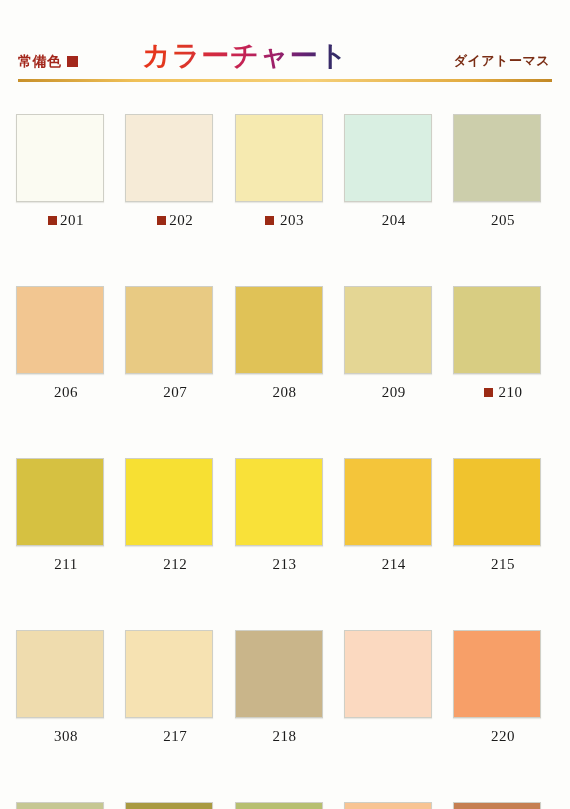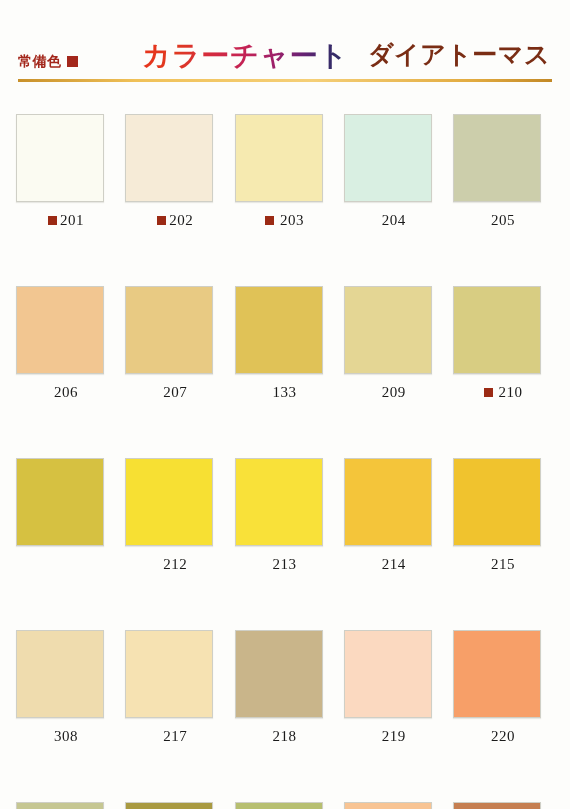--- a/index.html
+++ b/index.html
@@ -81,21 +81,21 @@
     background-clip: text;
     color: transparent;
     -webkit-text-fill-color: transparent;
   }
 
   #brand-title {
     position: absolute;
     right: 2px;
     bottom: 11px;
     font-family: "DejaVu Sans", "Liberation Sans", sans-serif;
-    font-size: 25px;
+    font-size: 13px;
     font-weight: 600;
     letter-spacing: 0.5px;
     line-height: 1;
     color: #7a2d14;
     white-space: nowrap;
   }
 
   #header-rule {
     position: absolute;
     left: 18px;
@@ -218,40 +218,43 @@
         </div>
         <div class="swatch-cell">
           <div class="swatch-chip" style="background: rgb(232, 202, 131);"></div>
           <div class="swatch-caption">
             <span class="swatch-code">207</span>
           </div>
         </div>
         <div class="swatch-cell">
           <div class="swatch-chip" style="background: rgb(224, 194, 87);"></div>
           <div class="swatch-caption">
-            <span class="swatch-code">133</span>
+            <span class="swatch-code">208</span>
           </div>
         </div>
         <div class="swatch-cell">
           <div class="swatch-chip" style="background: rgb(228, 214, 148);"></div>
           <div class="swatch-caption">
             <span class="swatch-code">209</span>
           </div>
         </div>
         <div class="swatch-cell">
           <div class="swatch-chip" style="background: rgb(216, 205, 130);"></div>
           <div class="swatch-caption has-gap">
             <span class="swatch-marker" style="background: rgb(155, 42, 20);"></span>
             <span class="swatch-code">210</span>
           </div>
         </div>
       </div>
       <div class="grid-row">
         <div class="swatch-cell">
           <div class="swatch-chip" style="background: rgb(214, 193, 65);"></div>
+          <div class="swatch-caption">
+            <span class="swatch-code">211</span>
+          </div>
         </div>
         <div class="swatch-cell">
           <div class="swatch-chip" style="background: rgb(247, 224, 51);"></div>
           <div class="swatch-caption">
             <span class="swatch-code">212</span>
           </div>
         </div>
         <div class="swatch-cell">
           <div class="swatch-chip" style="background: rgb(249, 225, 57);"></div>
           <div class="swatch-caption">
@@ -285,23 +288,20 @@
           </div>
         </div>
         <div class="swatch-cell">
           <div class="swatch-chip" style="background: rgb(201, 181, 138);"></div>
           <div class="swatch-caption">
             <span class="swatch-code">218</span>
           </div>
         </div>
         <div class="swatch-cell">
           <div class="swatch-chip" style="background: rgb(251, 217, 192);"></div>
-          <div class="swatch-caption">
-            <span class="swatch-code">219</span>
-          </div>
         </div>
         <div class="swatch-cell">
           <div class="swatch-chip" style="background: rgb(247, 159, 104);"></div>
           <div class="swatch-caption">
             <span class="swatch-code">220</span>
           </div>
         </div>
       </div>
       <div class="grid-row">
         <div class="swatch-cell">

